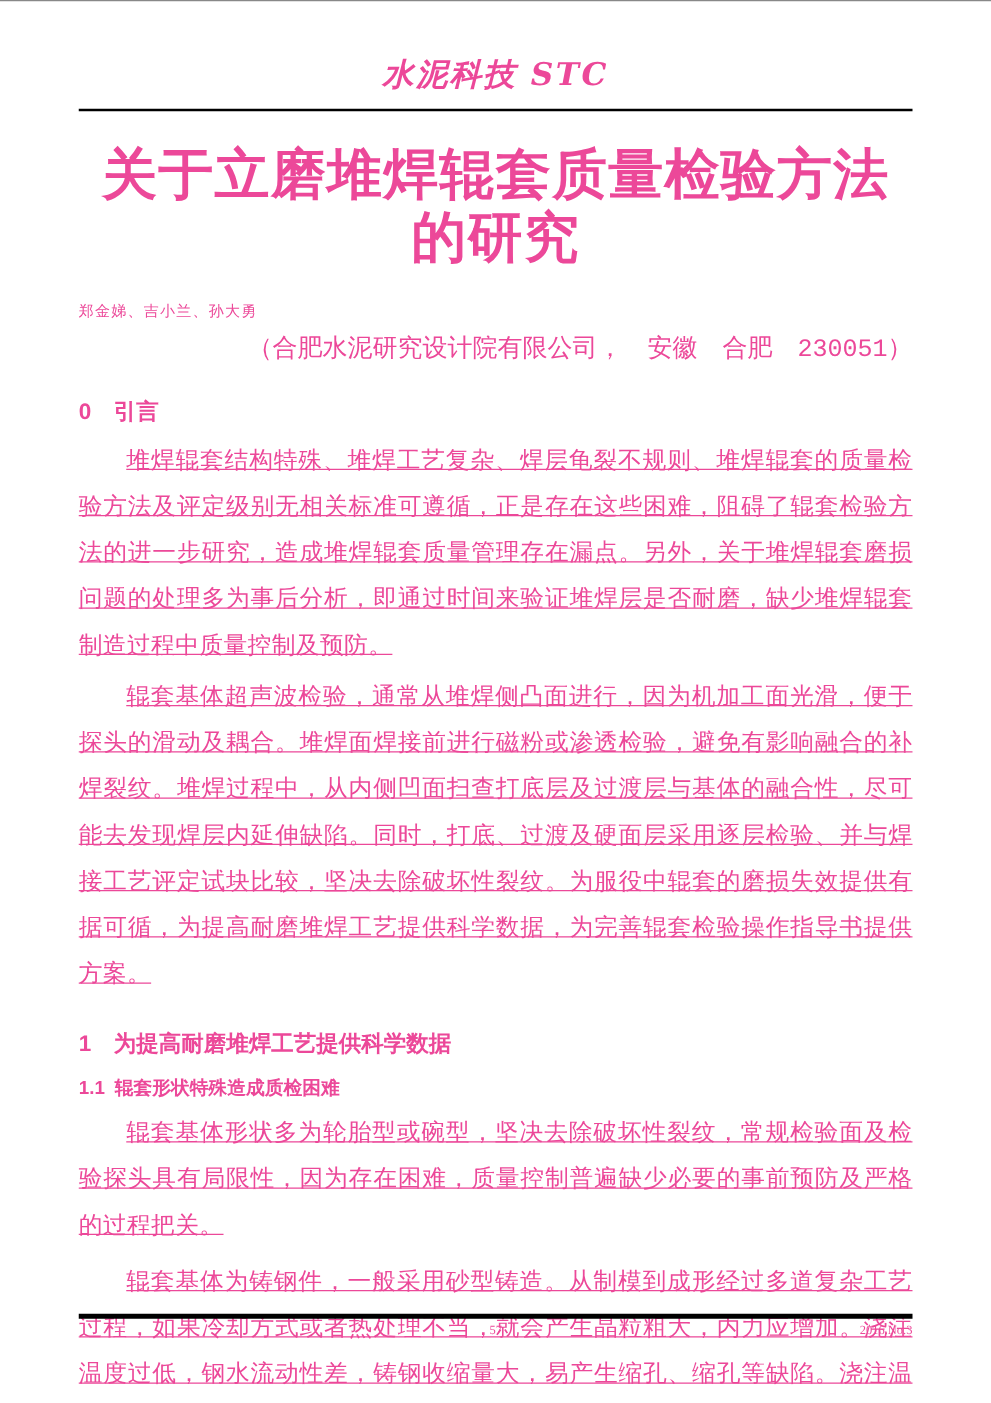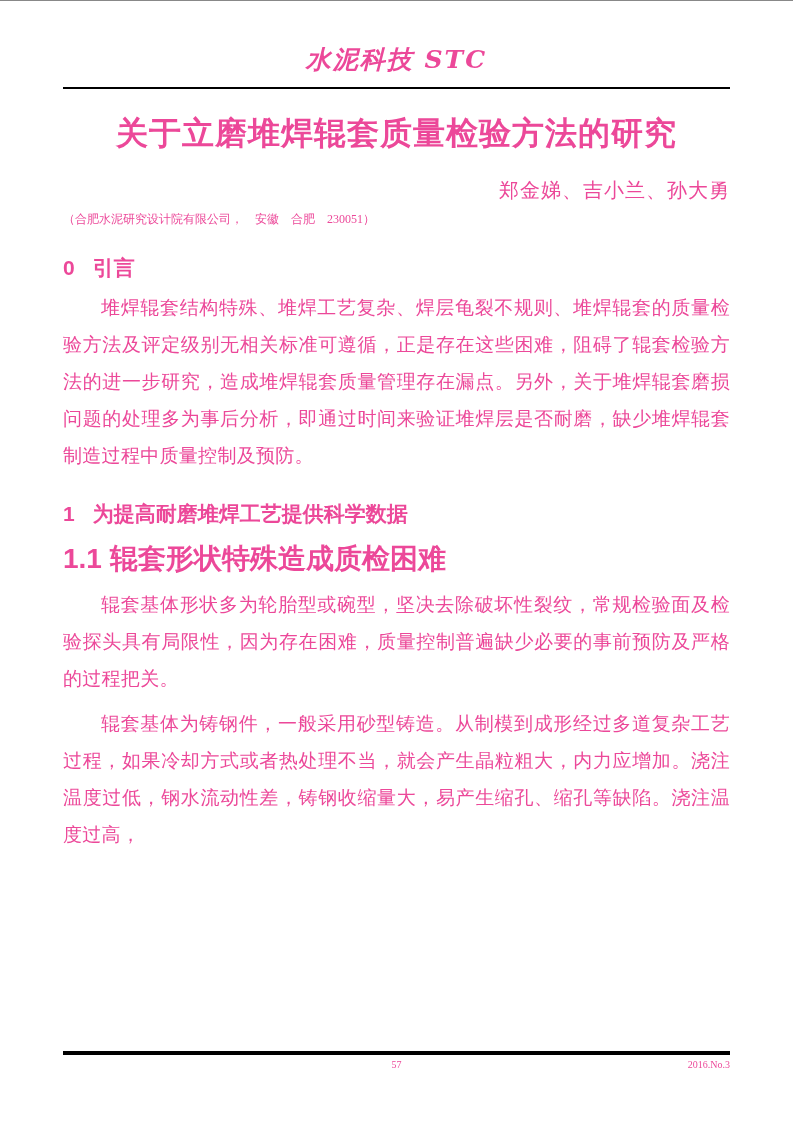--- a/index.html
+++ b/index.html
@@ -31,61 +31,63 @@
   }
   .header-rule {
     border: none;
     border-top: 2px solid #000;
     margin: 12px 0 0 0;
   }
   
   .article-title {
     margin: 26px 0 0 0;
     text-align: center;
-    font-size: 32px;
+    font-size: 44px;
     font-weight: bold;
     letter-spacing: 1px;
     font-family: "Liberation Sans", "DejaVu Sans", sans-serif;
     line-height: 1.15;
   }
   .authors {
     margin-top: 25px;
-    text-align: right;
-    font-size: 20px;
+    text-align: left;
+    font-size: 12px;
     letter-spacing: 1px;
   }
   .affiliation {
     margin-top: 7px;
-    text-align: left;
-    font-size: 12px;
+    text-align: right;
+    font-size: 20px;
+    font-family: Liberation Mono, monospace;
   }
   
   .section-heading {
     margin: 26px 0 0 0;
-    font-size: 21px;
+    font-size: 18px;
     font-weight: bold;
     font-family: "Liberation Sans", "DejaVu Sans", sans-serif;
     line-height: 1.3;
   }
   .section-heading .sec-num { margin-right: 18px; }
   .subsection-heading {
     margin: 14px 0 0 0;
-    font-size: 28px;
+    font-size: 15px;
     font-weight: bold;
     font-family: "Liberation Sans", "DejaVu Sans", sans-serif;
     line-height: 1.3;
   }
   .subsection-heading .sec-num { margin-right: 8px; }
   .para {
     margin: 8px 0 0 0;
     font-size: 19px;
     line-height: 37px;
     text-align: justify;
     text-indent: 2em;
     letter-spacing: 0.3px;
+    text-decoration: underline;
   }
   .para.tight { margin-top: 4px; }
   
   .footer {
     position: absolute;
     left: 63px;
     right: 63px;
     top: 1050px;
   }
   .footer-rule {
@@ -123,20 +125,21 @@
   <div class="authors">郑金娣、吉小兰、孙大勇</div>
 
   <div class="affiliation">（合肥水泥研究设计院有限公司，　安徽　合肥　230051）</div>
 
   <h2 class="section-heading">
     <span class="sec-num">0</span><span>引言</span>
   </h2>
 
   <p class="para">堆焊辊套结构特殊、堆焊工艺复杂、焊层龟裂不规则、堆焊辊套的质量检验方法及评定级别无相关标准可遵循，正是存在这些困难，阻碍了辊套检验方法的进一步研究，造成堆焊辊套质量管理存在漏点。另外，关于堆焊辊套磨损问题的处理多为事后分析，即通过时间来验证堆焊层是否耐磨，缺少堆焊辊套制造过程中质量控制及预防。</p>
 
+  <p class="para tight">辊套基体超声波检验，通常从堆焊侧凸面进行，因为机加工面光滑，便于探头的滑动及耦合。堆焊面焊接前进行磁粉或渗透检验，避免有影响融合的补焊裂纹。堆焊过程中，从内侧凹面扫查打底层及过渡层与基体的融合性，尽可能去发现焊层内延伸缺陷。同时，打底、过渡及硬面层采用逐层检验、并与焊接工艺评定试块比较，坚决去除破坏性裂纹。为服役中辊套的磨损失效提供有据可循，为提高耐磨堆焊工艺提供科学数据，为完善辊套检验操作指导书提供方案。</p>
 
   <h2 class="section-heading">
     <span class="sec-num">1</span><span>为提高耐磨堆焊工艺提供科学数据</span>
   </h2>
 
   <h3 class="subsection-heading">
     <span class="sec-num">1.1</span><span>辊套形状特殊造成质检困难</span>
   </h3>
 
   <p class="para">辊套基体形状多为轮胎型或碗型，坚决去除破坏性裂纹，常规检验面及检验探头具有局限性，因为存在困难，质量控制普遍缺少必要的事前预防及严格的过程把关。</p>

